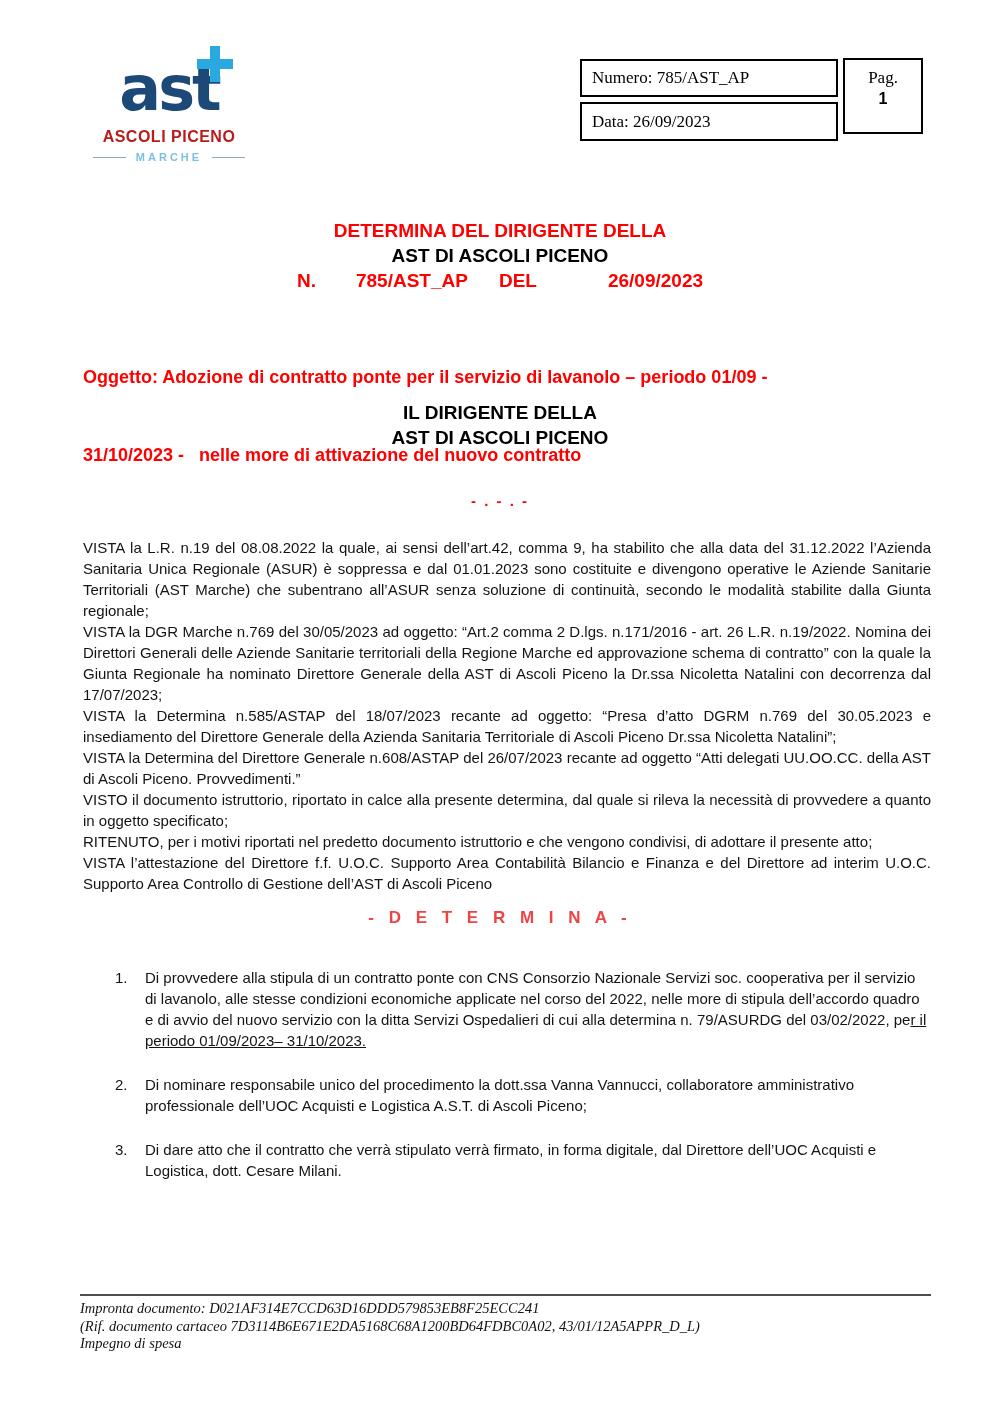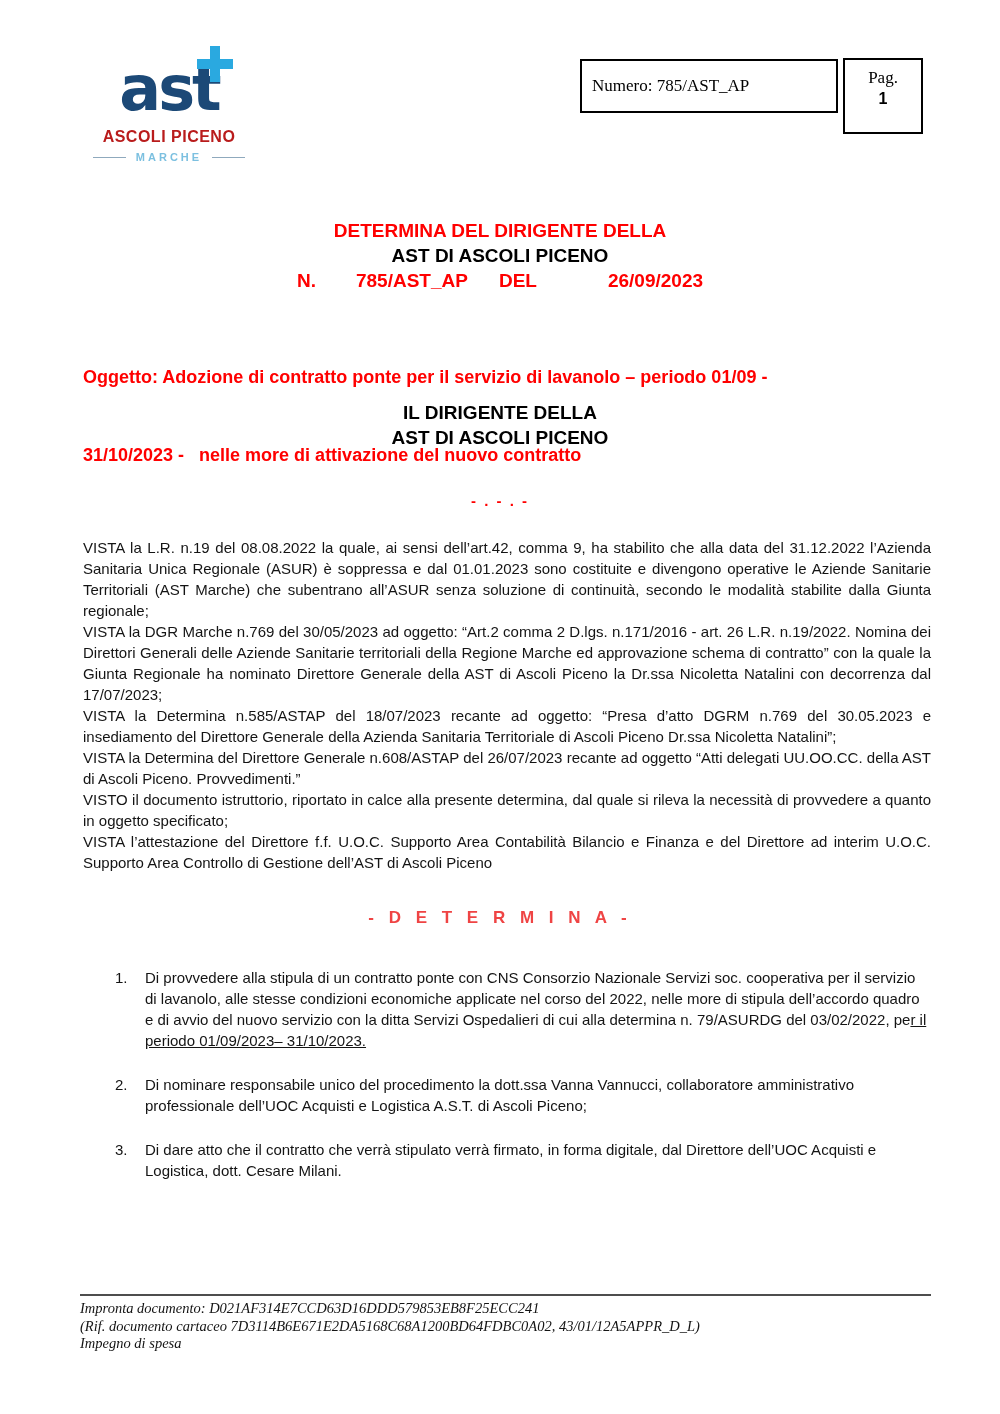--- a/index.html
+++ b/index.html
@@ -26,21 +26,21 @@
   }
   .logo-region { display:flex; align-items:center; gap:10px; margin-top:5px; }
   .logo-region .rline { flex:1; height:1px; background:#8fa9bd; }
   .logo-region .rtext { font-size:11px; letter-spacing:3px; color:#7cc0e0; font-weight:600; }
 
   
   .hdr-box {
     position:absolute; border:2px solid #000; display:flex; align-items:center;
     padding-left:10px; font-family:"Liberation Serif", serif; font-size:17px; color:#000;
   }
-  .box-numero { left:580px; top:59px;  width:258px; height:54px; }
+  .box-numero { left:580px; top:59px;  width:258px; height:38px; }
   .box-data   { left:580px; top:102px; width:258px; height:39px; }
   .box-pag {
     position:absolute; left:843px; top:58px; width:80px; height:76px;
     border:2px solid #000; text-align:center; padding-top:8px;
     font-family:"Liberation Serif", serif; font-size:17px; color:#000;
   }
   .pag-num { font-family:"Liberation Sans", sans-serif; font-weight:bold; font-size:16px; margin-top:2px; }
 
   
   .title-block { position:absolute; left:0; top:218px; width:100%; text-align:center;
@@ -100,20 +100,23 @@
     <div class="logo-region">
       <span class="rline"></span>
       <span class="rtext">MARCHE</span>
       <span class="rline"></span>
     </div>
   </div>
 
   <div class="hdr-box box-numero">
     <span>Numero: 785/AST_AP</span>
   </div>
+  <div class="hdr-box box-data">
+    <span>Data: 26/09/2023</span>
+  </div>
   <div class="box-pag">
     <div>Pag.</div>
     <div class="pag-num">1</div>
   </div>
 
   <div class="title-block">
     <div class="t-red">DETERMINA DEL DIRIGENTE DELLA</div>
     <div class="t-black">AST DI ASCOLI PICENO</div>
     <div class="title-n">
       <span class="sp-a">N.</span>
@@ -134,20 +137,21 @@
   </div>
 
   <div class="separator">- . - . -</div>
 
   <div class="body-text">
     <p><strong>VISTA</strong><span> la L.R. n.19 del 08.08.2022 la quale, ai sensi dell’art.42, comma 9, ha stabilito che alla data del 31.12.2022 l’Azienda Sanitaria Unica Regionale (ASUR) è soppressa e dal 01.01.2023 sono costituite e divengono operative le Aziende Sanitarie Territoriali (AST Marche) che subentrano all’ASUR senza soluzione di continuità, secondo le modalità stabilite dalla Giunta regionale;</span></p>
     <p><strong>VISTA</strong><span> la DGR Marche n.769 del 30/05/2023 ad oggetto: “Art.2 comma 2 D.lgs. n.171/2016 - art. 26 L.R. n.19/2022. Nomina dei Direttori Generali delle Aziende Sanitarie territoriali della Regione Marche ed approvazione schema di contratto” con la quale la Giunta Regionale ha nominato Direttore Generale della AST di Ascoli Piceno la Dr.ssa Nicoletta Natalini con decorrenza dal 17/07/2023;</span></p>
     <p><strong>VISTA</strong><span> la Determina n.585/ASTAP del 18/07/2023 recante ad oggetto: “Presa d’atto DGRM n.769 del 30.05.2023 e insediamento del Direttore Generale della Azienda Sanitaria Territoriale di Ascoli Piceno Dr.ssa Nicoletta Natalini”;</span></p>
     <p><strong>VISTA</strong><span> la Determina del Direttore Generale n.608/ASTAP del 26/07/2023 recante ad oggetto “Atti delegati UU.OO.CC. della AST di Ascoli Piceno. Provvedimenti.”</span></p>
     <p><strong>VISTO</strong><span> il documento istruttorio, riportato in calce alla presente determina, dal quale si rileva la necessità di provvedere a quanto in oggetto specificato;</span></p>
+    <p><strong>RITENUTO</strong><span>, per i motivi riportati nel predetto documento istruttorio e che vengono condivisi, di adottare il presente atto;</span></p>
     <p><strong>VISTA</strong><span> l’attestazione del Direttore f.f. U.O.C. Supporto Area Contabilità Bilancio e Finanza e del Direttore ad interim U.O.C. Supporto Area Controllo di Gestione dell’AST di Ascoli Piceno</span></p>
   </div>
 
   <div class="determina-heading">- D E T E R M I N A -</div>
 
   <div class="dlist">
     <div class="li">
       <span class="li-num">1.</span>
       <span class="li-text"><span>Di provvedere alla stipula di un contratto ponte con CNS Consorzio Nazionale Servizi soc. cooperativa per il servizio di lavanolo, alle stesse condizioni economiche applicate nel corso del 2022, nelle more di stipula dell’accordo quadro e di avvio del nuovo servizio con la ditta Servizi Ospedalieri di cui alla determina n. 79/ASURDG del 03/02/2022, pe</span><span class="u">r il periodo 01/09/2023– 31/10/2023.</span></span>
     </div>

